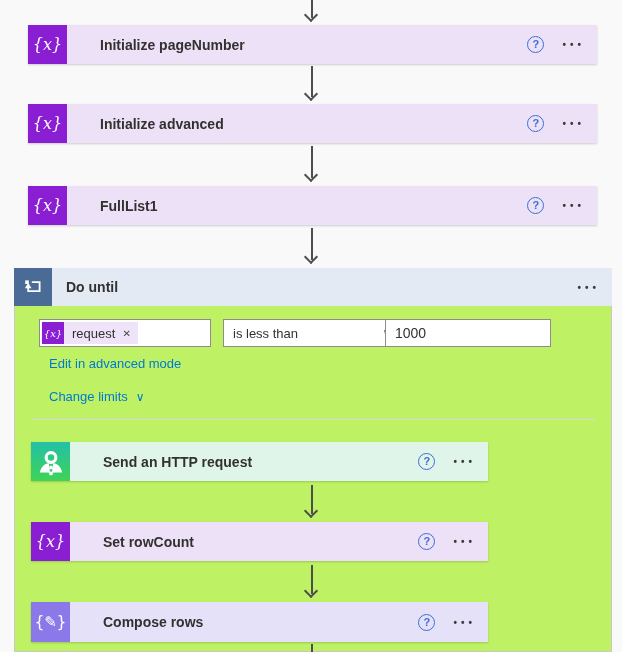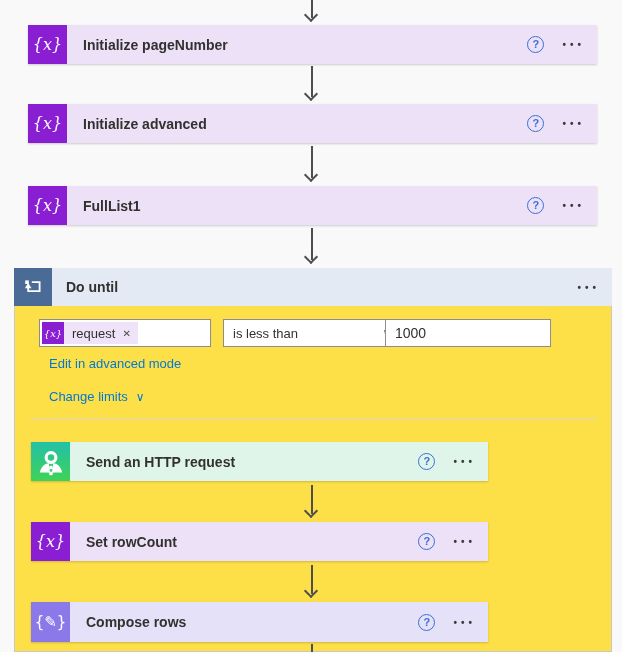--- a/index.html
+++ b/index.html
@@ -34,37 +34,37 @@
   .tile {
     width:39px; height:39px; flex:0 0 39px; color:#fff;
     display:flex; align-items:center; justify-content:center;
   }
   .tile-var { background:#8A1ED2; font:italic 16px "DejaVu Serif", serif; }
   .tile-compose { background:#8B79EA; font:15px "DejaVu Sans", sans-serif; }
   .tile-http { background:linear-gradient(180deg,#23C0A8 0%,#3FD356 100%); }
   .tile-scope { width:38px; height:38px; flex:0 0 38px; background:#4A6B96;
     display:flex; align-items:center; justify-content:center; }
 
-  .card-title { margin-left:16px; font-size:14px; font-weight:600; color:#323130; white-space:nowrap; }
+  .card-title { margin-left:33px; font-size:14px; font-weight:600; color:#323130; white-space:nowrap; }
 
   .help {
     margin-left:auto; width:17px; height:17px; flex:0 0 17px;
     border:1.5px solid #3B6FD4; border-radius:50%; color:#3B6FD4;
     font-size:11px; font-weight:700; line-height:1;
     display:flex; align-items:center; justify-content:center; cursor:pointer;
   }
   .menu {
     margin:0 12px 0 18px; color:#3b3a39; font-size:10px; letter-spacing:4px;
     font-weight:700; cursor:pointer; white-space:nowrap;
   }
 
   
   .scope {
     position:absolute; left:14px; top:268px; width:598px; height:384px;
-    background:#fde047; border:1px solid #c8c8c8;
+    background:#bef264; border:1px solid #c8c8c8;
   }
   .scope-header {
     position:absolute; top:-1px; left:-1px; right:-1px; height:38px;
     background:#E3EAF4; display:flex; align-items:center; cursor:pointer;
   }
   .scope-title { margin-left:14px; font-size:14px; font-weight:600; }
   .scope-header .menu { margin-left:auto; }
 
   .cond-box {
     position:absolute; top:50px; height:28px; background:#fff;

